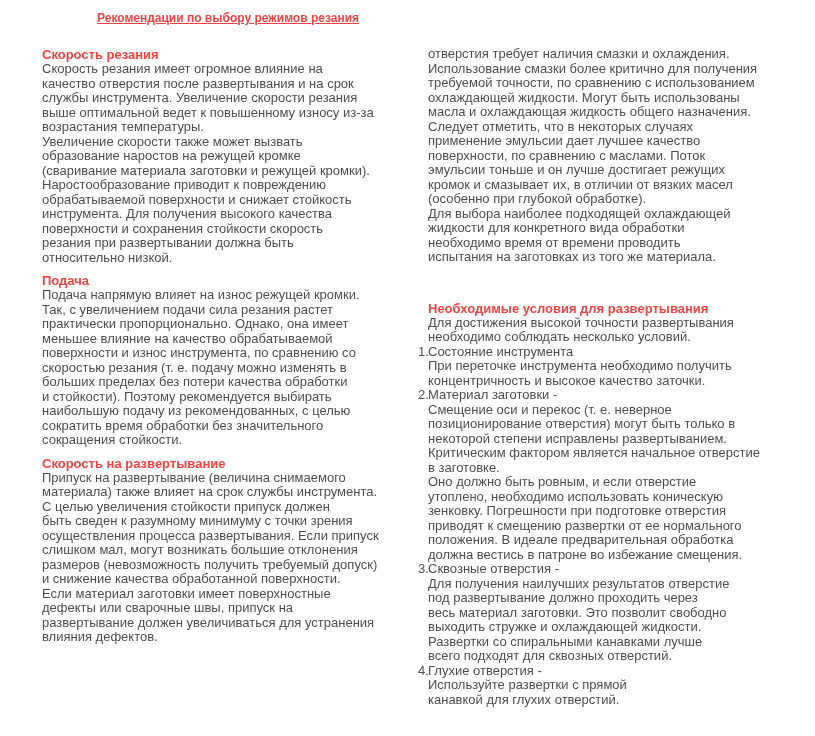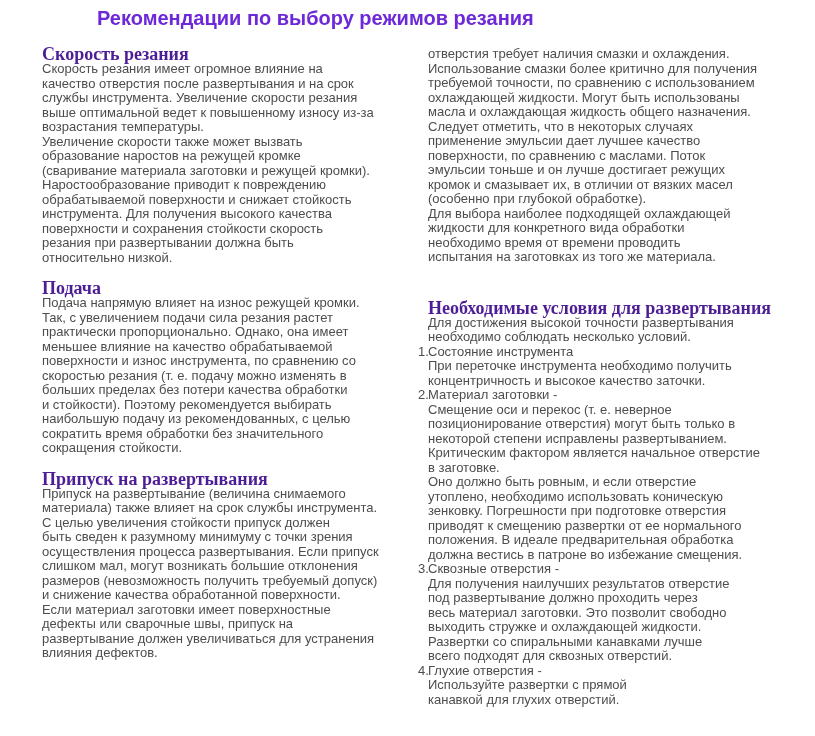--- a/index.html
+++ b/index.html
@@ -13,42 +13,42 @@
     height: 736px;
     background: #ffffff;
     font-family: "Liberation Sans", sans-serif;
     overflow: hidden;
   }
   .doc-title {
     position: absolute;
     left: 97px;
     top: 9px;
     margin: 0;
-    font-size: 20px;
+    font-size: 12px;
     line-height: 19px;
     font-weight: bold;
-    color: #6d28d9;
+    color: #ef4444;
+    text-decoration: underline;
   }
   .col {
     position: absolute;
     top: 47px;
     font-size: 13px;
     line-height: 14.5px;
     color: #4d4d4d;
   }
   .col-left  { left: 42px;  width: 398px; }
   .col-right { left: 428px; width: 392px; }
-  .doc-section + .doc-section { margin-top: 16px; }
+  .doc-section + .doc-section { margin-top: 8px; }
   .section-heading {
     margin: 0;
-    font-size: 18px;
+    font-size: 13px;
     line-height: 15px;
     font-weight: bold;
-    color: #4c1d95;
-    font-family: Liberation Serif, serif;
+    color: #ef4444;
   }
   .section-body, .continuation-text, .conditions-intro, .item-body {
     margin: 0;
     white-space: pre-line;
   }
   .conditions-section { margin-top: 36px; }
   .conditions-list { margin: 0; padding: 0; list-style: none; }
   .condition-item { position: relative; }
   .item-number {
     position: absolute;
@@ -94,21 +94,21 @@
 поверхности и износ инструмента, по сравнению со
 скоростью резания (т. е. подачу можно изменять в
 больших пределах без потери качества обработки
 и стойкости). Поэтому рекомендуется выбирать
 наибольшую подачу из рекомендованных, с целью
 сократить время обработки без значительного
 сокращения стойкости.</p>
     </section>
 
     <section class="doc-section">
-      <h2 class="section-heading">Припуск на развертывания</h2>
+      <h2 class="section-heading">Скорость на развертывание</h2>
       <p class="section-body">Припуск на развертывание (величина снимаемого
 материала) также влияет на срок службы инструмента.
 С целью увеличения стойкости припуск должен
 быть сведен к разумному минимуму с точки зрения
 осуществления процесса развертывания. Если припуск
 слишком мал, могут возникать большие отклонения
 размеров (невозможность получить требуемый допуск)
 и снижение качества обработанной поверхности.
 Если материал заготовки имеет поверхностные
 дефекты или сварочные швы, припуск на

